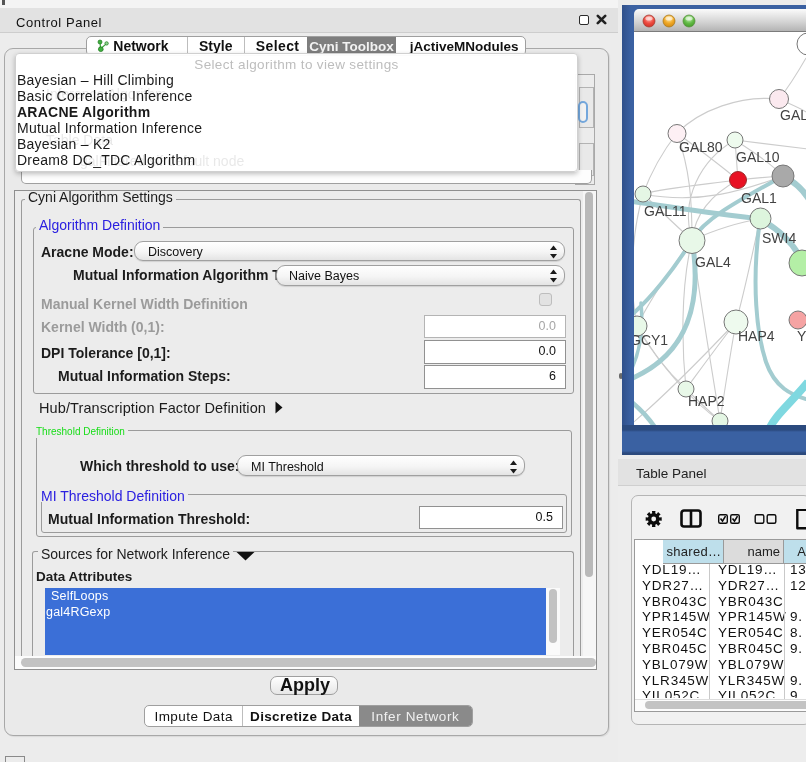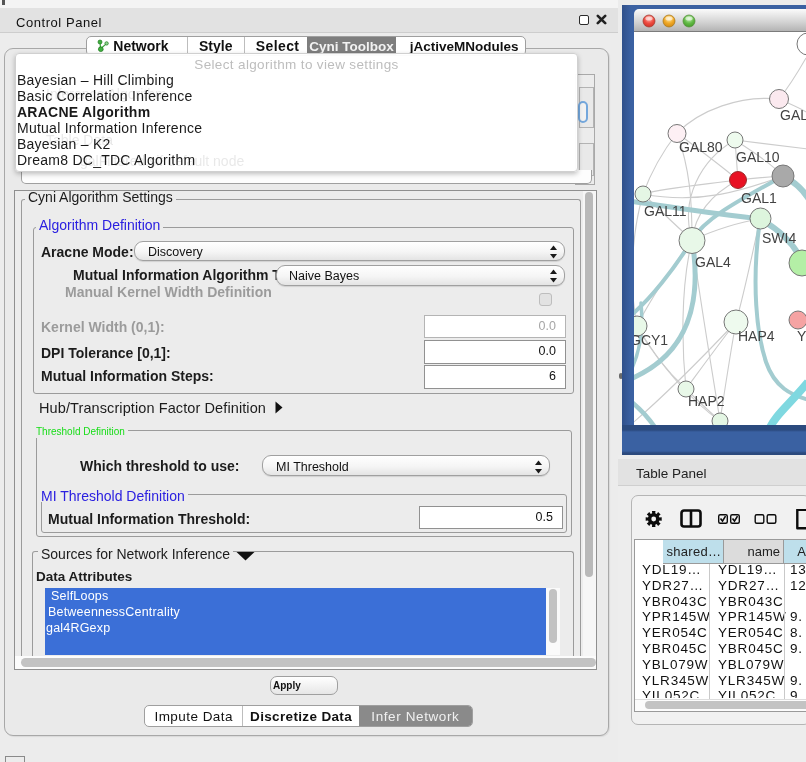--- a/index.html
+++ b/index.html
@@ -69,42 +69,42 @@
 
 <div class="abs lbl" style="left:25px;top:267px;padding-left:48px;">Mutual Information Algorithm Type:</div>
 <div class="combo" style="left:276px;top:265px;width:289px;height:21px;">
     <span style="position:absolute;left:12px;top:3px;">Naive Bayes</span>
     <svg style="position:absolute;right:6px;top:3px;" width="9" height="14" viewBox="0 0 9 14">
       <path d="M4.5 0.5 L8 5 L1 5 Z" fill="#1a1a1a"></path>
       <path d="M4.5 13.5 L8 9 L1 9 Z" fill="#1a1a1a"></path>
     </svg>
   </div>
 
-<div class="abs lbl dis" style="left:41px;top:284px;margin-left:24px;">Manual Kernel Width Definition</div>
+<div class="abs lbl dis" style="left:41px;top:296px;">Manual Kernel Width Definition</div>
 <div class="abs" style="left:539px;top:293px;width:13px;height:13px;border:1px solid #bdbdbd;border-radius:3px;background:#e2e2e2;"></div>
 
 <div class="abs lbl dis" style="left:41px;top:319px;">Kernel Width (0,1):</div>
 <div class="tfield" style="left:424px;top:315px;width:142px;height:23px;color:#a6a6a6;border-color:#b4b4b4;">0.0</div>
 
 <div class="abs lbl" style="left:41px;top:345px;">DPI Tolerance [0,1]:</div>
 <div class="tfield" style="left:424px;top:340px;width:142px;height:24px;">0.0</div>
 
-<div class="abs lbl" style="left:41px;top:368px;">Mutual Information Steps:</div>
+<div class="abs lbl" style="left:58px;top:368px;">Mutual Information Steps:</div>
 <div class="tfield" style="left:424px;top:365px;width:142px;height:24px;">6</div>
 
 <div class="abs" style="left:39px;top:400px;font-size:14.5px;letter-spacing:0.1px;color:#1c1c1c;">Hub/Transcription Factor Definition</div>
 <svg class="abs" style="left:275px;top:401px;" width="8" height="13" viewBox="0 0 8 13">
     <path d="M0.5 0.5 L7.5 6.5 L0.5 12.5 Z" fill="#111"></path>
   </svg>
 
 <div class="fieldset" style="left:36px;top:430px;width:536px;height:107px;"></div>
 <div class="flegend" style="left:33px;top:426px;color:#17dd17;font-size:10px;">Threshold Definition</div>
 
 <div class="abs lbl" style="left:80px;top:458px;">Which threshold to use:</div>
-<div class="combo" style="left:237px;top:455px;width:288px;height:21px;margin-left:25px;">
+<div class="combo" style="left:237px;top:455px;width:288px;height:21px;">
     <span style="position:absolute;left:13px;top:4px;">MI Threshold</span>
     <svg style="position:absolute;right:6px;top:4px;" width="9" height="14" viewBox="0 0 9 14">
       <path d="M4.5 0.5 L8 5 L1 5 Z" fill="#1a1a1a"></path>
       <path d="M4.5 13.5 L8 9 L1 9 Z" fill="#1a1a1a"></path>
     </svg>
   </div>
 
 <div class="fieldset" style="left:41px;top:494px;width:526px;height:39px;"></div>
 <div class="flegend" style="left:38px;top:490px;color:#2b20e0;font-size:14px;">MI Threshold Definition</div>
 
@@ -114,34 +114,33 @@
 <div class="fieldset" style="left:32px;top:551px;width:542px;height:109px;border-bottom:none;"></div>
 <div class="flegend" style="left:38px;top:548px;font-size:14px;color:#1c1c1c;">Sources for Network Inference</div>
 <svg class="abs" style="left:236px;top:551px;" width="19" height="10" viewBox="0 0 19 10">
     <path d="M0.5 1 L18.5 1 L9.5 9.5 Z" fill="#111"></path>
   </svg>
 
 <div class="abs lbl" style="left:36px;top:569px;font-size:13.5px;">Data Attributes</div>
 
 <div class="abs" style="left:45px;top:588px;width:501px;height:67px;background:#3b6fd7;color:#fff;font-size:12.5px;letter-spacing:0.2px;overflow:hidden;">
   <div style="padding-left:6px;height:16px;line-height:16px;">SelfLoops</div>
-  <div style="padding-left:3px;height:16px;line-height:16px;">BetweennessCentrality</div>
   <div style="padding-left:1px;height:17px;line-height:17px;">gal4RGexp</div>
 </div>
 
 <div class="abs" style="left:546px;top:588px;width:14px;height:67px;background:#fafafa;"></div>
 <div class="abs" style="left:549px;top:589px;width:8px;height:54px;background:#c2c2c2;border-radius:4px;"></div>
 
 <div class="abs" style="left:15px;top:656px;width:581px;height:13px;background:#fcfcfc;"></div>
 <div class="abs" style="left:21px;top:658px;width:575px;height:9px;background:#c3c3c3;border-radius:5px;"></div>
 
 <div class="abs" style="left:583px;top:191px;width:13px;height:465px;background:#f6f6f6;"></div>
 <div class="abs" style="left:585px;top:192px;width:8px;height:385px;background:#b9b9b9;border-radius:4px;"></div>
 
-<div class="abs" style="left:270px;top:676px;width:68px;height:19px;background:linear-gradient(#ffffff,#f0f0f0 60%,#e6e6e6);border:1px solid #9f9f9f;border-radius:7px;font-size:10px;font-weight:bold;color:#111;line-height:17px;text-indent:2px;">Apply</div>
+<div class="abs" style="left:270px;top:676px;width:68px;height:19px;background:linear-gradient(#ffffff,#f0f0f0 60%,#e6e6e6);border:1px solid #9f9f9f;border-radius:7px;text-align:center;font-size:18px;font-weight:bold;color:#111;line-height:17px;text-indent:2px;">Apply</div>
 
 <div class="abs" style="left:144px;top:705px;width:329px;height:22px;background:#fff;border:1px solid #9f9f9f;border-radius:5px;overflow:hidden;display:flex;">
   <div style="width:99px;display:flex;align-items:center;justify-content:center;border-right:1px solid #bdbdbd;font-size:13.5px;letter-spacing:0.45px;font-weight:normal;color:#111;">Impute Data</div>
   <div style="width:116px;display:flex;align-items:center;justify-content:center;font-size:13.5px;letter-spacing:0.35px;font-weight:bold;color:#111;">Discretize Data</div>
   <div style="width:114px;display:flex;align-items:center;justify-content:center;font-size:13.5px;letter-spacing:0.6px;background:#8a8a8a;color:#f0f0f0;">Infer Network</div>
 </div>
 
 <div class="abs" style="left:5px;top:756px;width:20px;height:12px;border:1.5px solid #8a8a8a;background:#ececec;"></div>
 
 <div class="abs" style="left:15px;top:53px;width:563px;height:119px;background:rgba(255,255,255,0.96);border:1px solid #d0d0d0;border-radius:4px;box-shadow:0 2px 5px rgba(0,0,0,0.25);"></div>

